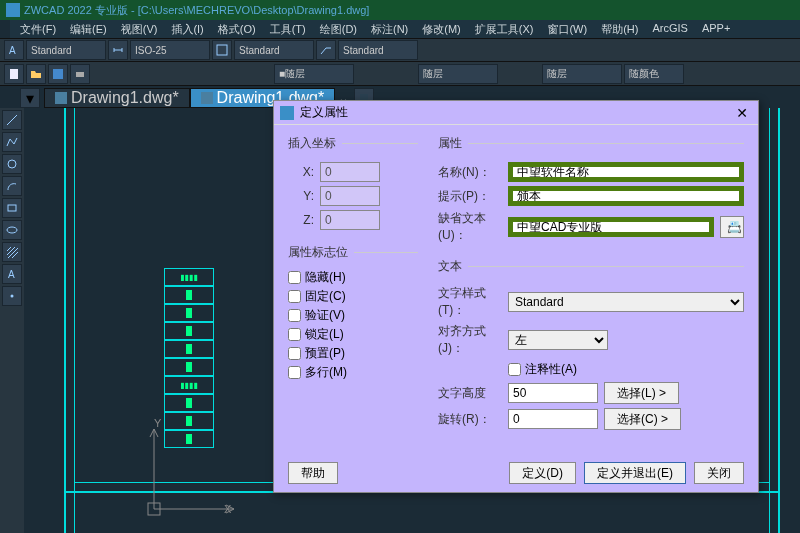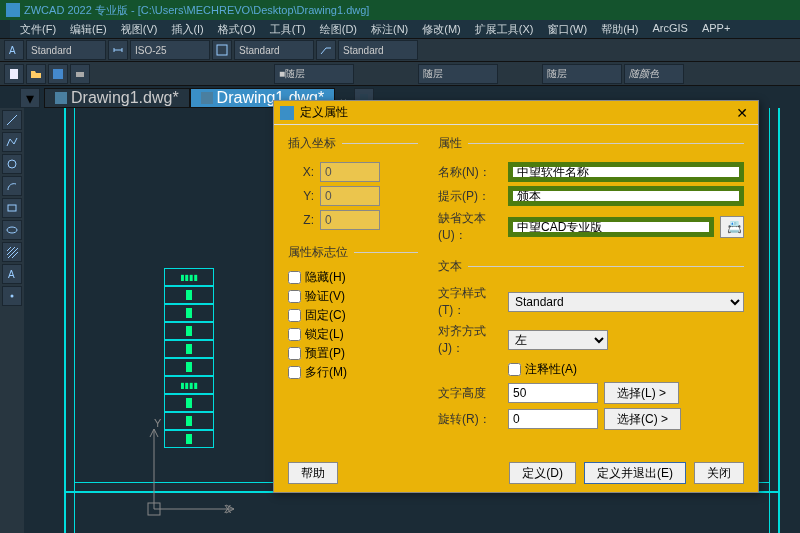--- a/index.html
+++ b/index.html
@@ -8,21 +8,21 @@
 .titlebar { height: 20px; background: #14532d; color: #5aa8d6; font-size: 11px; padding: 2px 6px; display: flex; align-items: center; }
 .titlebar .logo { width: 14px; height: 14px; background: #3a8fc7; margin-right: 4px; }
 
 .menubar { height: 18px; background: #1e3340; display: flex; padding: 0 4px; gap: 2px; margin-left: 10px; }
 .menubar .mitem { color: #d0d8dc; font-size: 11px; padding: 2px 6px; cursor: pointer; }
 
 .toolbar1 { height: 24px; background: #283640; display: flex; align-items: center; gap: 2px; padding: 0 4px; border-top: 1px solid #111; border-bottom: 1px solid #111; }
 .tbtn { width: 20px; height: 20px; background: #2f4050; border: 1px solid #1a2630; display: flex; align-items: center; justify-content: center; cursor: pointer; }
 .tbtn svg { width: 12px; height: 12px; }
 .tcombo { height: 20px; background: #2f4050; border: 1px solid #1a2630; color: #ccc; font-size: 10px; padding: 0 4px; display: flex; align-items: center; }
-.tcombo.w80 { width: 80px; } .tcombo.w60 { width: 60px; font-style: italic; }
+.tcombo.w80 { width: 80px; } .tcombo.w60 { width: 60px; }
 
 .toolbar2 { height: 24px; background: #283640; display: flex; align-items: center; gap: 2px; padding: 0 4px; border-bottom: 1px solid #111; }
 
 .tabbar { height: 22px; background: #1b2b36; display: flex; align-items: end; padding-left: 20px; }
 .tab { height: 20px; padding: 2px 10px; font-size: 16px; color: #ccc; background: #243440; border: 1px solid #111; display: flex; align-items: center; gap: 4px; }
 .tab.active { background: #3a8fc7; color: #fff; }
 .tabx { color: #ccc; font-size: 10px; margin-left: 4px; cursor: pointer; }
 .tab-icon { width: 12px; height: 12px; background: #4a7fa0; }
 
 .workarea { position: absolute; top: 108px; left: 0; right: 0; bottom: 0; display: flex; }
@@ -38,21 +38,21 @@
 .axes .y { position: absolute; left: 30px; bottom: 90px; }
 .axes .x { position: absolute; left: 100px; bottom: 4px; }
 .axes svg { position: absolute; }
 
 .cursor-cross { position: absolute; right: 90px; bottom: 80px; width: 60px; height: 60px; }
 .cursor-cross::before, .cursor-cross::after { content: ''; position: absolute; background: #888; }
 .cursor-cross::before { width: 60px; height: 1px; top: 30px; }
 .cursor-cross::after { width: 1px; height: 60px; left: 30px; }
 
 
-.dialog { position: absolute; left: 273px; top: 100px; width: 486px; background: #eab308; border: 1px solid #888; box-shadow: 2px 2px 8px rgba(0,0,0,0.4); font-size: 12px; }
+.dialog { position: absolute; left: 273px; top: 100px; width: 486px; background: #c4b5fd; border: 1px solid #888; box-shadow: 2px 2px 8px rgba(0,0,0,0.4); font-size: 12px; }
 .dlg-title { height: 24px; display: flex; align-items: center; padding: 0 6px; border-bottom: 1px solid #ddd; }
 .dlg-title .dicon { width: 14px; height: 14px; background: #3a8fc7; margin-right: 6px; }
 .dlg-title .dtxt { flex: 1; }
 .dlg-title .dclose { cursor: pointer; font-size: 14px; padding: 0 4px; }
 .dlg-body { padding: 10px 14px; }
 .dlg-body fieldset { border: none; border-top: 1px solid #ccc; padding: 6px 0 4px; margin-bottom: 6px; }
 .dlg-body legend { font-size: 12px; padding-right: 6px; color: #333; }
 .dlg-cols { display: flex; gap: 20px; }
 .col-l { width: 130px; } .col-r { flex: 1; }
 
@@ -297,25 +297,25 @@
         </fieldset>
 
         <fieldset>
           <legend>属性标志位</legend>
           <label class="fcheck">
               <input type="checkbox" style="">
               <span>隐藏(H)</span>
             </label>
           <label class="fcheck">
               <input type="checkbox" style="">
+              <span>固定(C)</span>
+            </label>
+          <label class="fcheck">
+              <input type="checkbox" style="">
               <span>验证(V)</span>
-            </label>
-          <label class="fcheck">
-              <input type="checkbox" style="">
-              <span>固定(C)</span>
             </label>
           <label class="fcheck">
               <input type="checkbox" style="">
               <span>锁定(L)</span>
             </label>
           <label class="fcheck">
               <input type="checkbox" style="">
               <span>预置(P)</span>
             </label>
           <label class="fcheck">

